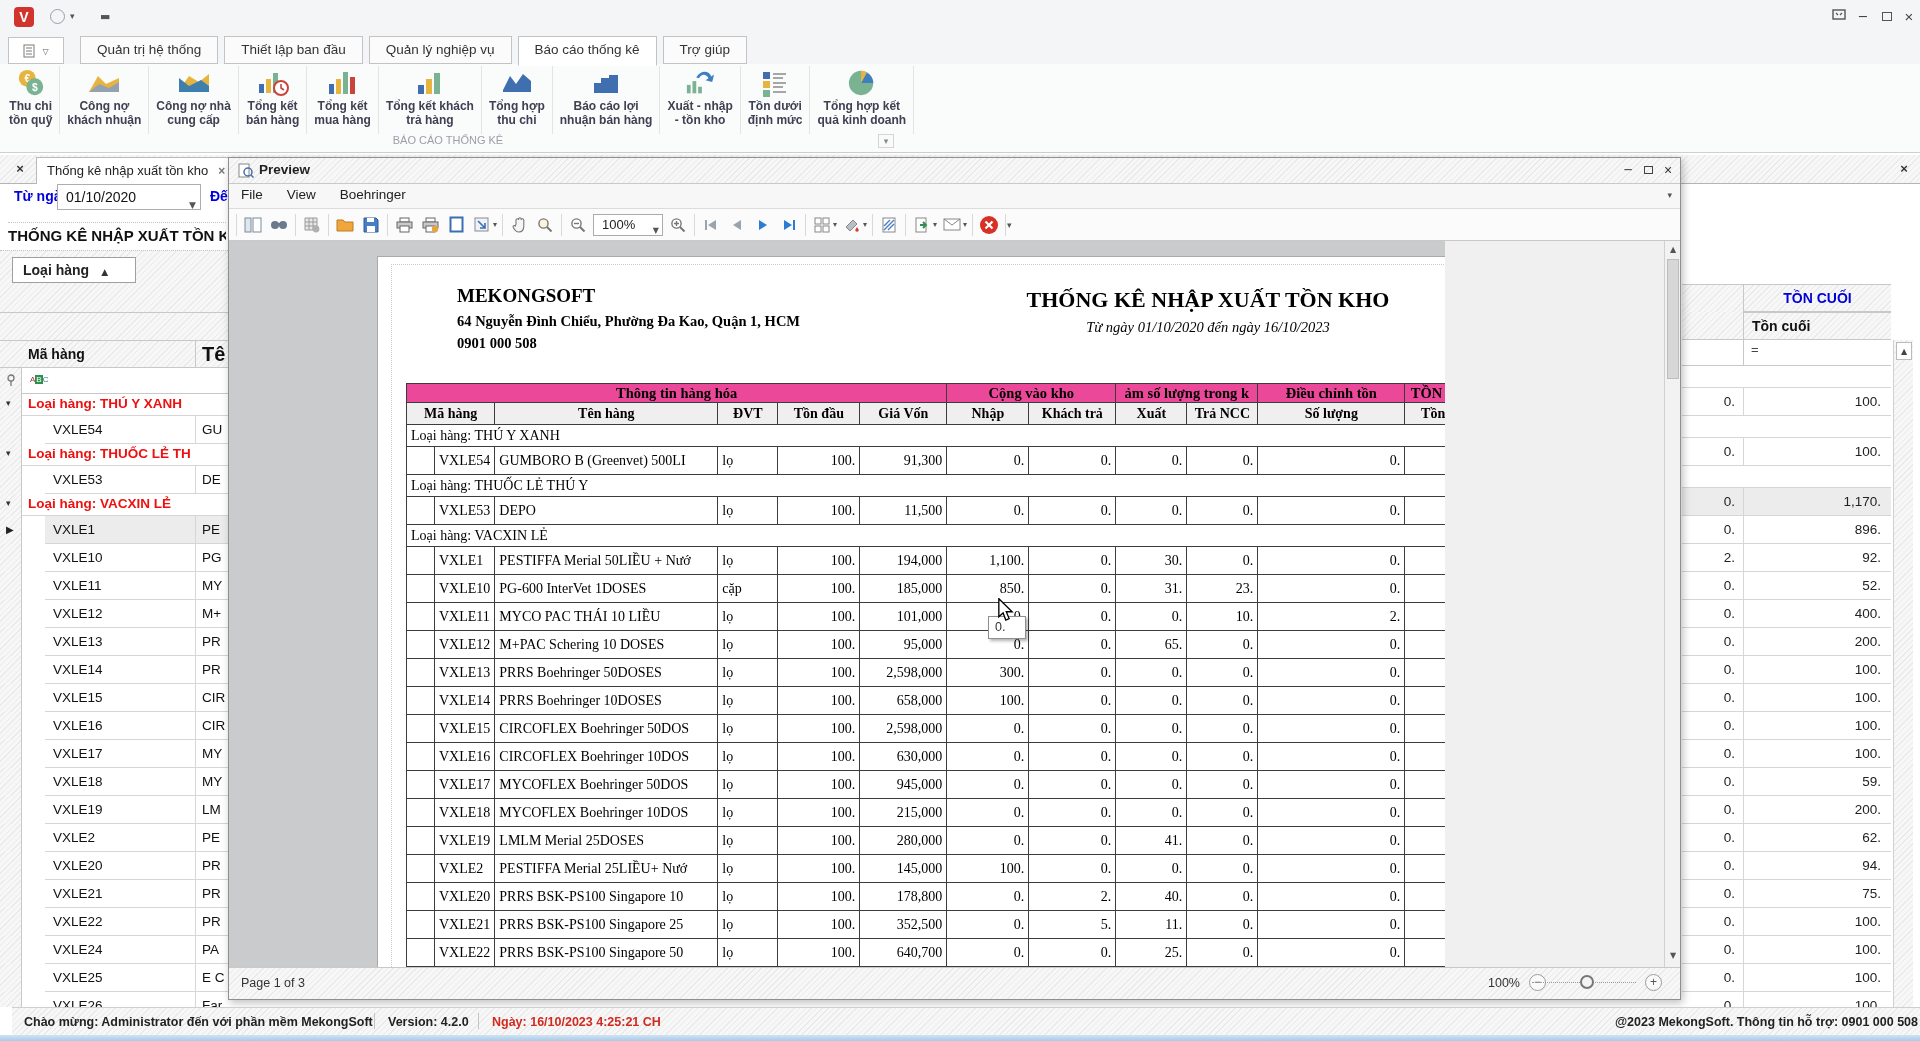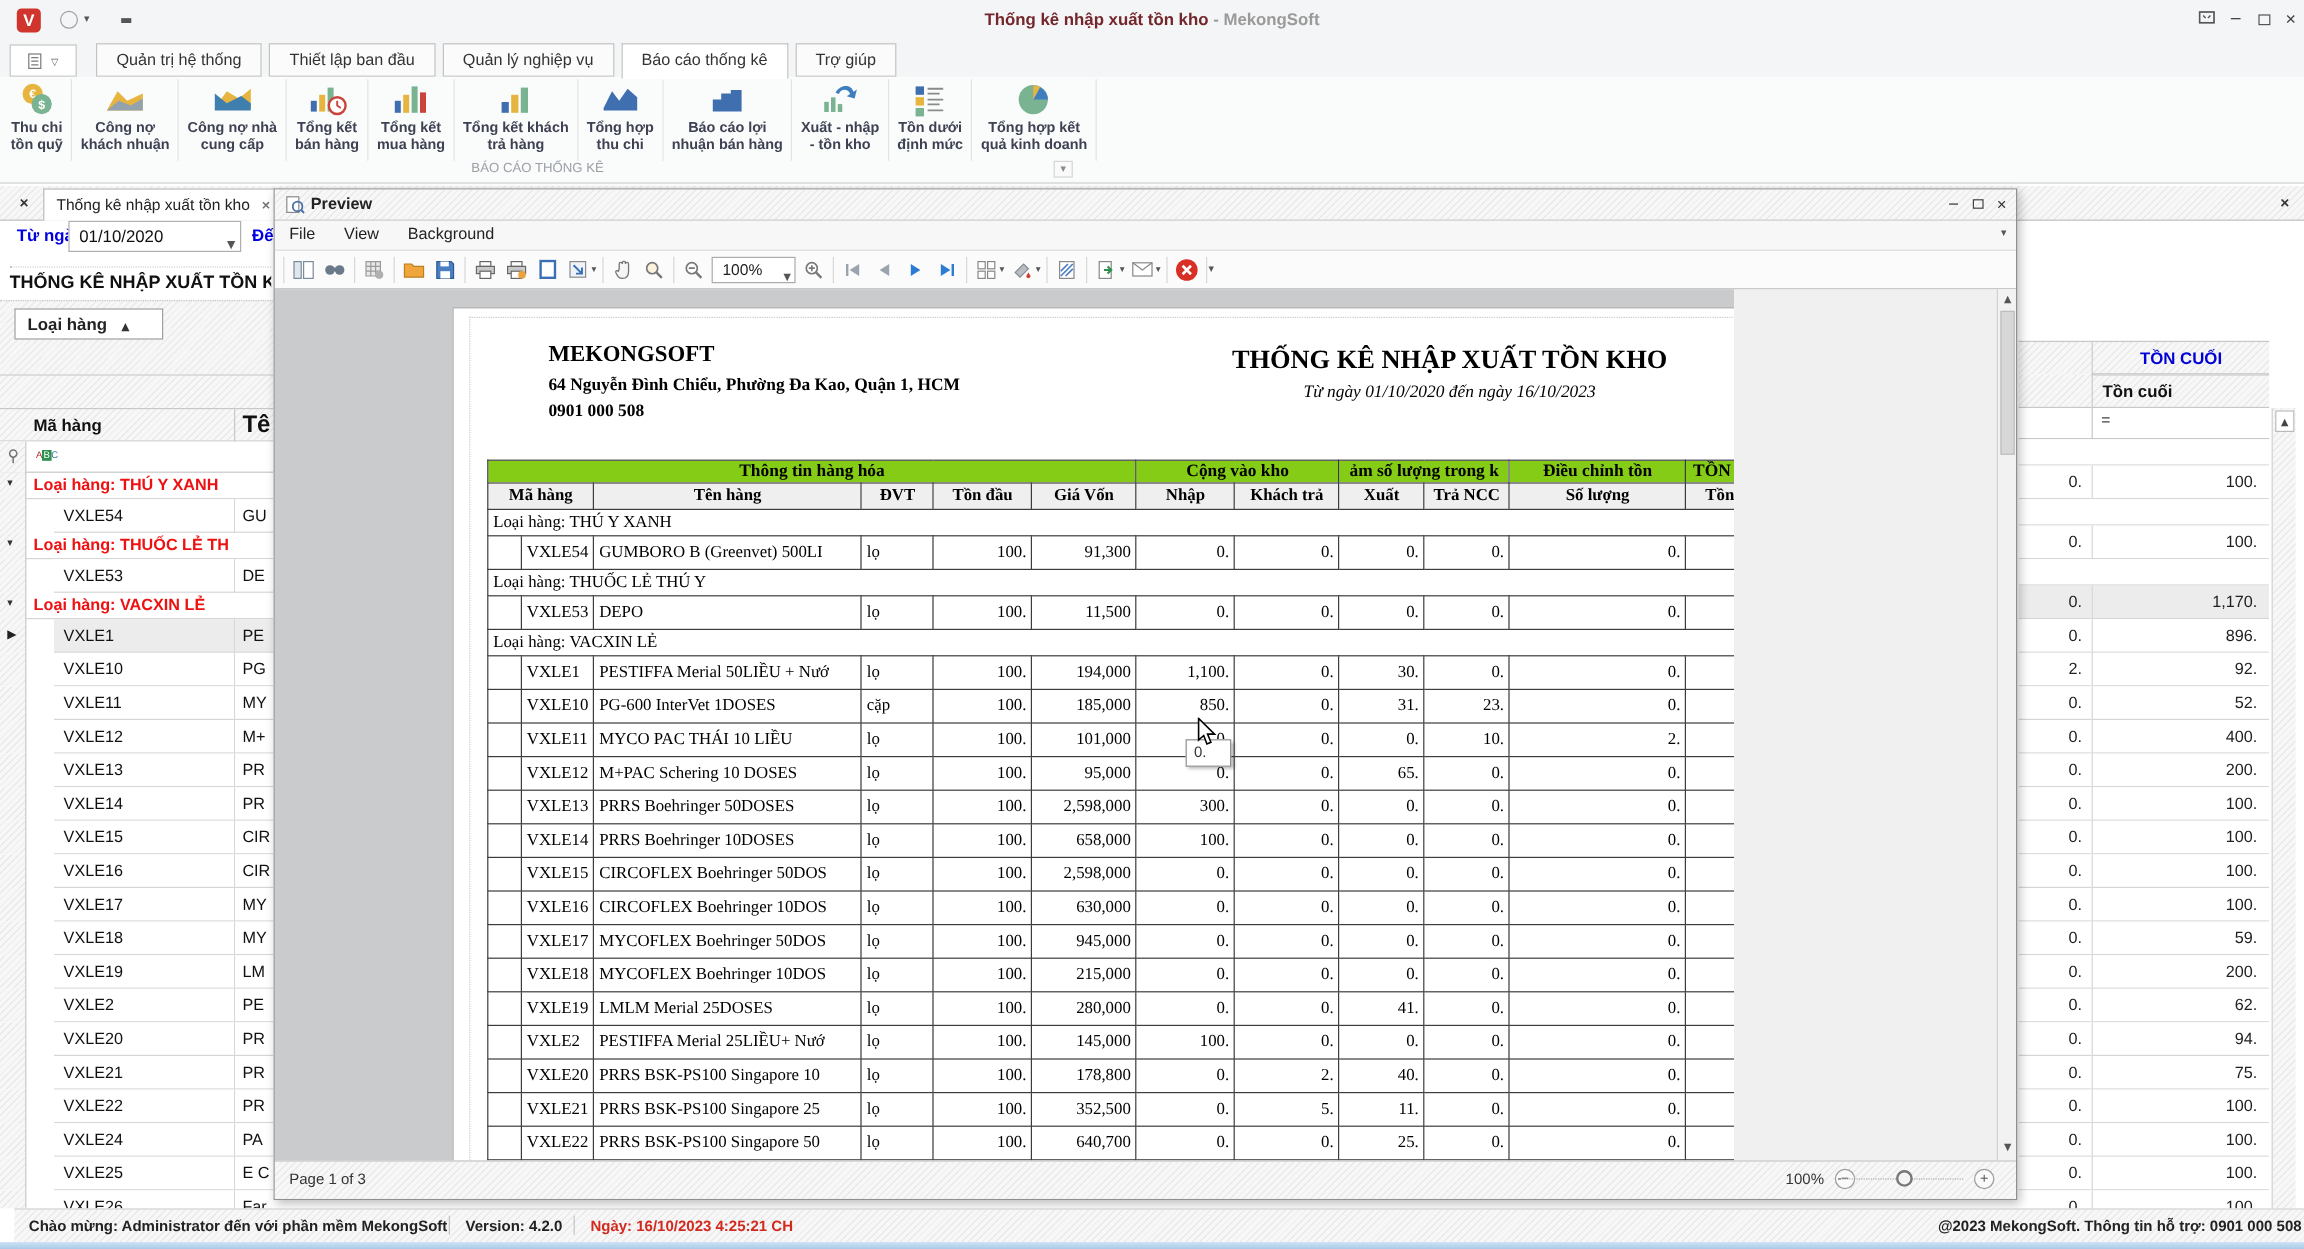--- a/index.html
+++ b/index.html
@@ -114,21 +114,21 @@
   #page-margin{position:absolute;left:13px;top:7px;width:1115px;height:745px;border:1px dotted #c9c9c9;border-bottom:none;}
   #rpt-company{position:absolute;left:79px;top:28px;font-family:"Liberation Serif",serif;color:#000;}
   #rpt-company .c1{font-size:19px;font-weight:bold;}
   #rpt-company .c2{font-size:14.5px;font-weight:bold;margin-top:6px;}
   #rpt-company .c3{font-size:14.5px;font-weight:bold;margin-top:5px;}
   #rpt-titleblk{position:absolute;left:520px;top:30px;width:620px;text-align:center;font-family:"Liberation Serif",serif;color:#000;}
   #rpt-titleblk .t{font-size:22px;font-weight:bold;}
   #rpt-titleblk .s{font-size:14.5px;font-style:italic;margin-top:6px;}
   #rpt-table{position:absolute;left:28px;top:126px;border-collapse:collapse;table-layout:fixed;font-family:"Liberation Serif",serif;font-size:14px;color:#000;}
   #rpt-table td,#rpt-table th{border:1px solid #3c3c3c;padding:0 4px;overflow:hidden;white-space:nowrap;}
-  #rpt-table tr.h1{height:19px;}  #rpt-table tr.h1 th{background:#84cc16;font-size:14.5px;}
+  #rpt-table tr.h1{height:19px;}  #rpt-table tr.h1 th{background:#ec4899;font-size:14.5px;}
   #rpt-table tr.h2{height:22px;}  #rpt-table tr.h2 th{background:#efefef;font-weight:bold;text-align:center;}
   #rpt-table tr.rgroup{height:22px;} #rpt-table tr.rgroup td{border-left:1px solid #3c3c3c;border-right:1px solid #3c3c3c;}
   #rpt-table tr.rdata{height:28px;}
   #rpt-table td.num{text-align:right;}
   
   #grid-tooltip{left:988px;top:616px;width:38px;height:23px;background:#fff;border:1px solid #8f8f8f;box-shadow:2px 2px 3px rgba(0,0,0,.3);font-size:12.5px;line-height:21px;padding-left:6px;color:#333;z-index:60;}
   #cursor{left:997px;top:598px;z-index:70;}
   
   #statusbar{left:12px;top:1007px;width:1920px;height:28px;border-top:1px solid #cfcfcf;font-size:12.5px;}
   #statusbar .itm{position:absolute;top:7px;font-weight:bold;color:#222;white-space:nowrap;}
@@ -138,24 +138,20 @@
   #taskbar{left:0;top:1035px;width:1920px;height:6px;background:linear-gradient(#cfe3f5,#a9c9e8);}
 </style>
 </head>
 <body>
 
 <div id="titlebar" class="abs hatch">
   <div id="app-logo" class="abs">V</div>
   <div id="qa-circle" class="abs"></div>
   <div id="qa-circle-arrow" class="abs tri">▾</div>
   <div id="qa-custom" class="abs tri">▬<br></div>
-  <div id="title-center" class="abs">
-    <span class="t1">Thống kê nhập xuất tồn kho</span>
-    <span class="t2">- MekongSoft</span>
-  </div>
   <div class="winctl abs" style="left:1828px;">
     <svg width="14" height="12" viewBox="0 0 14 12">
         <rect x="1" y="1" width="12" height="9" fill="none" stroke="#555" stroke-width="1.4"></rect>
         <path d="M4 4 l2 2 M10 4 l-2 2" stroke="#555" stroke-width="1.2"></path>
       </svg>
   </div>
   <div class="winctl abs tri" style="left:1852px;">─</div>
   <div class="winctl abs" style="left:1876px;"><span style="display:inline-block;width:10px;height:9px;border:1.4px solid #555;"></span></div>
   <div class="winctl abs" style="left:1898px;font-size:15px;">×</div>
 </div>
@@ -508,21 +504,21 @@
           <path d="M13 12 l2.5 2.5" stroke="#4a6ea9" stroke-width="1.5"></path>
         </svg>
     </span>
     <span class="txt">Preview</span>
     <div class="pvctl abs tri" style="left:1389px;">─</div>
     <div class="pvctl abs" style="left:1409px;"><span style="display:inline-block;width:9px;height:8px;border:1.3px solid #444;"></span></div>
     <div class="pvctl abs" style="left:1429px;font-size:14px;">×</div>
   </div>
   <div id="pv-menu" class="abs">
     <span id="pv-menu-arrow" class="tri">▾</span>
-  <span class="menu-item">File</span><span class="menu-item">View</span><span class="menu-item">Background</span></div>
+  <span class="menu-item">File</span><span class="menu-item">View</span><span class="menu-item">Boehringer</span></div>
   <div id="pv-toolbar" class="abs">
     <div class="tsep"></div>
     <div class="tbtn">
         <svg width="18" height="16" viewBox="0 0 18 16">
           <rect x="1" y="1" width="6" height="14" fill="#dfe6ee" stroke="#7b8a9a"></rect>
           <rect x="9" y="1" width="8" height="14" fill="#fff" stroke="#7b8a9a"></rect>
         </svg>
       </div>
     <div class="tbtn">
         <svg width="18" height="14" viewBox="0 0 18 14">

